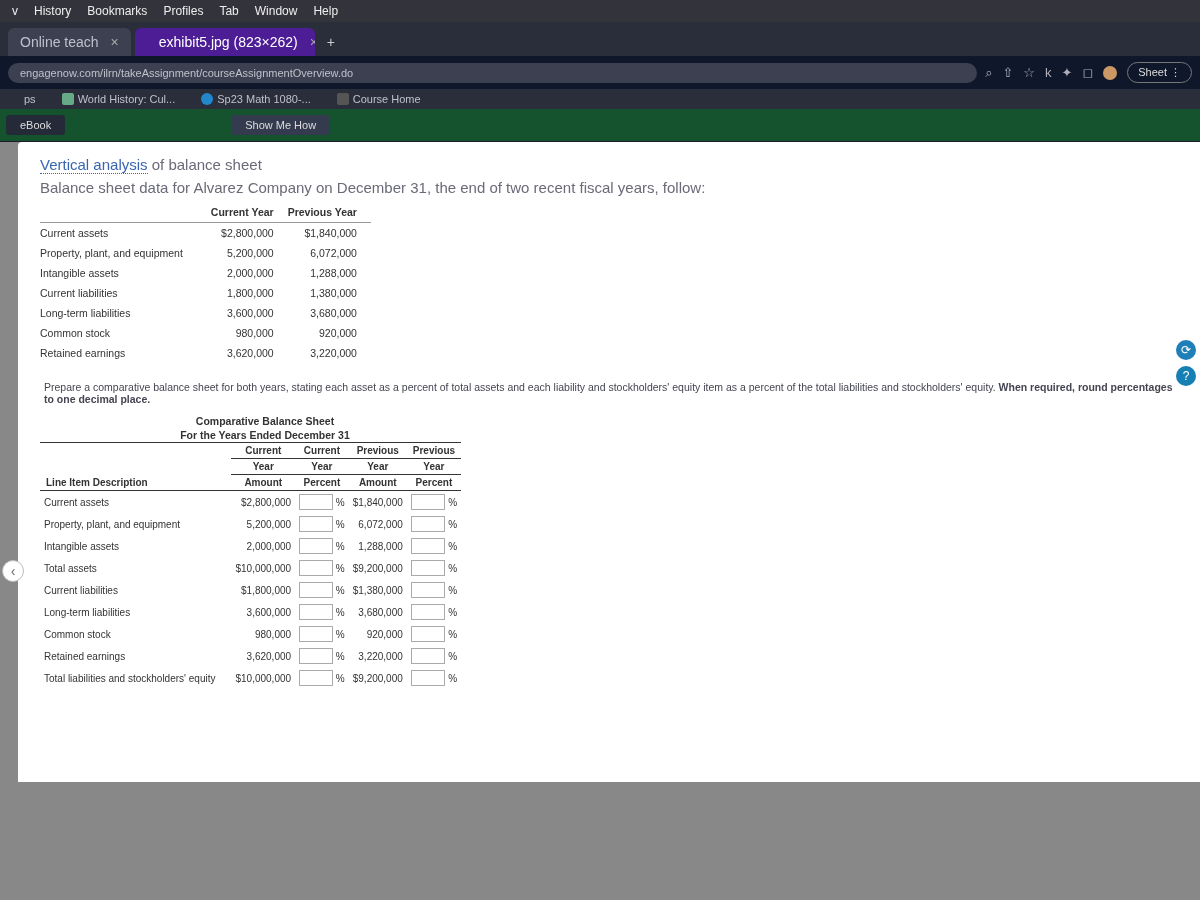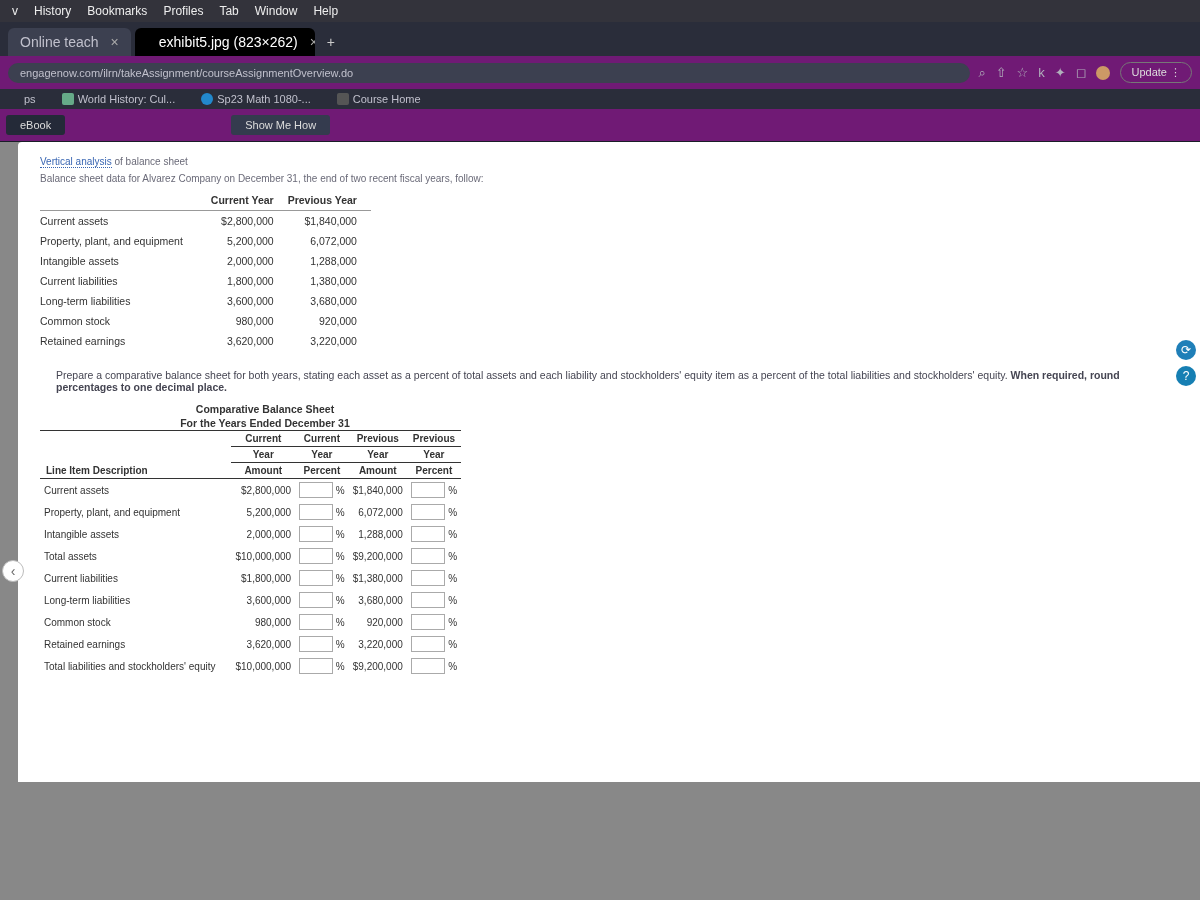--- a/index.html
+++ b/index.html
@@ -1,40 +1,40 @@
 <!DOCTYPE html>
 <html><head>
 <meta charset="utf-8">
 <style>
 * { box-sizing: border-box; margin: 0; padding: 0; }
 body { font-family: -apple-system, BlinkMacSystemFont, "Segoe UI", sans-serif; background: #888; color: #333; }
 .mac-menu { background: rgba(30,30,40,0.8); color: #eee; padding: 4px 12px; font-size: 12px; display: flex; gap: 16px; }
 .mac-menu span { cursor: default; }
 .browser-tabs { background: #2a2d3a; display: flex; align-items: center; padding: 6px 8px 0; gap: 4px; }
 .btab { background: #3c4050; color: #c0c0cc; padding: 6px 12px; border-radius: 6px 6px 0 0; font-size: 14px; display: flex; align-items: center; gap: 6px; max-width: 180px; white-space: nowrap; overflow: hidden; }
-.btab.active { background: #000000; color: #fff; padding-left: 18px; }
+.btab.active { background: #4c1d95; color: #fff; padding-left: 18px; }
 .btab .x { margin-left: 6px; color: #aaa; }
 .plus { color: #ccc; padding: 4px 8px; font-size: 14px; }
-.urlbar { background: #701a75; padding: 6px 8px; display: flex; align-items: center; gap: 8px; }
+.urlbar { background: #0f172a; padding: 6px 8px; display: flex; align-items: center; gap: 8px; }
 .urlbox { flex: 1; background: #3c4050; border-radius: 14px; padding: 4px 12px; color: #c0c0cc; font-size: 11px; }
 .url-icons { color: #b0b0bb; display: flex; gap: 10px; align-items: center; font-size: 13px; }
 .update-btn { border: 1px solid #777; border-radius: 12px; padding: 3px 10px; font-size: 11px; color: #ddd; }
 .bookmarks-row { background: #2a2d3a; padding: 4px 12px; display: flex; gap: 14px; font-size: 11px; color: #c0c0cc; align-items: center; }
 .bm { display: flex; align-items: center; gap: 4px; padding-left: 12px; }
 .bm .favicon { width: 12px; height: 12px; border-radius: 2px; display: inline-block; }
-.app-top { background: #701a75; color: #ddd; padding: 6px; display: flex; align-items: center; gap: 8px; font-size: 11px; border-bottom: 1px solid #1a1d28; }
+.app-top { background: #14532d; color: #ddd; padding: 6px; display: flex; align-items: center; gap: 8px; font-size: 11px; border-bottom: 1px solid #1a1d28; }
 .app-top .ebook { background: #242a38; padding: 4px 14px; border-radius: 3px; }
 .content { background: #fff; padding: 14px 22px 30px; font-size: 11px; color: #333; min-height: 640px; border-radius: 4px 0 0 0; margin-left: 18px;}
-.heading { color: #6a6a78; font-size: 10px; margin-bottom: 6px; }
+.heading { color: #6a6a78; font-size: 15px; margin-bottom: 6px; }
 .heading .term { color: #3865b2; border-bottom: 1px dotted #3865b2; }
 .data-tbl { border-collapse: collapse; margin: 4px 0 18px; }
 .data-tbl th, .data-tbl td { padding: 4px 14px 4px 0; font-size: 10.5px; text-align: right; }
 .data-tbl td:first-child, .data-tbl th:first-child { text-align: left; padding-right: 28px; }
 .data-tbl th { font-weight: 600; border-bottom: 1px solid #999; }
-.instr { font-size: 10.5px; color: #454552; margin: 10px 16px 10px; }
+.instr { font-size: 10.5px; color: #454552; margin: 10px 4px 10px; }
 .instr .bold { font-weight: 700; }
 .comp-title { text-align: center; font-weight: 700; font-size: 10.5px; line-height: 1.3; width: 450px;}
 .comp-tbl { border-collapse: collapse; font-size: 10px; }
 .comp-tbl th { border-top: 1px solid #333; border-bottom: 1px solid #333; font-weight: 600; padding: 2px 6px; text-align: center; vertical-align: bottom; }
 .comp-tbl th.lit { text-align: left; }
 .comp-tbl td { padding: 3px 4px; text-align: right; white-space: nowrap; }
 .comp-tbl td:first-child { text-align: left; padding-right: 16px; }
 .pct-in { width: 34px; height: 16px; border: 1px solid #aaa; font-size: 10px; padding: 0 2px; }
 .side-badge { position: fixed; left: 2px; top: 560px; background: #fff; border: 1px solid #bbb; border-radius: 50%; width: 22px; height: 22px; display: flex; align-items: center; justify-content: center; font-size: 14px; color: #666; }
 .right-badges { position: fixed; right: 4px; top: 340px; display: flex; flex-direction: column; gap: 6px;}
@@ -69,21 +69,21 @@
 <div class="urlbar">
   <div class="urlbox">engagenow.com/ilrn/takeAssignment/courseAssignmentOverview.do</div>
   <div class="url-icons">
     <span>⌕</span>
     <span>⇧</span>
     <span>☆</span>
     <span>k</span>
     <span>✦</span>
     <span>◻</span>
     <span style="width:14px;height:14px;border-radius:50%;background:#c96;"></span>
-    <span class="update-btn"><span>Update</span> ⋮</span>
+    <span class="update-btn"><span>Sheet</span> ⋮</span>
   </div>
 </div>
 
 <div class="bookmarks-row">
   <div class="bm">
       <span>ps</span>
     </div>
   <div class="bm">
       <span class="favicon" style="background:#6a8;"></span>
       <span>World History: Cul...</span>

